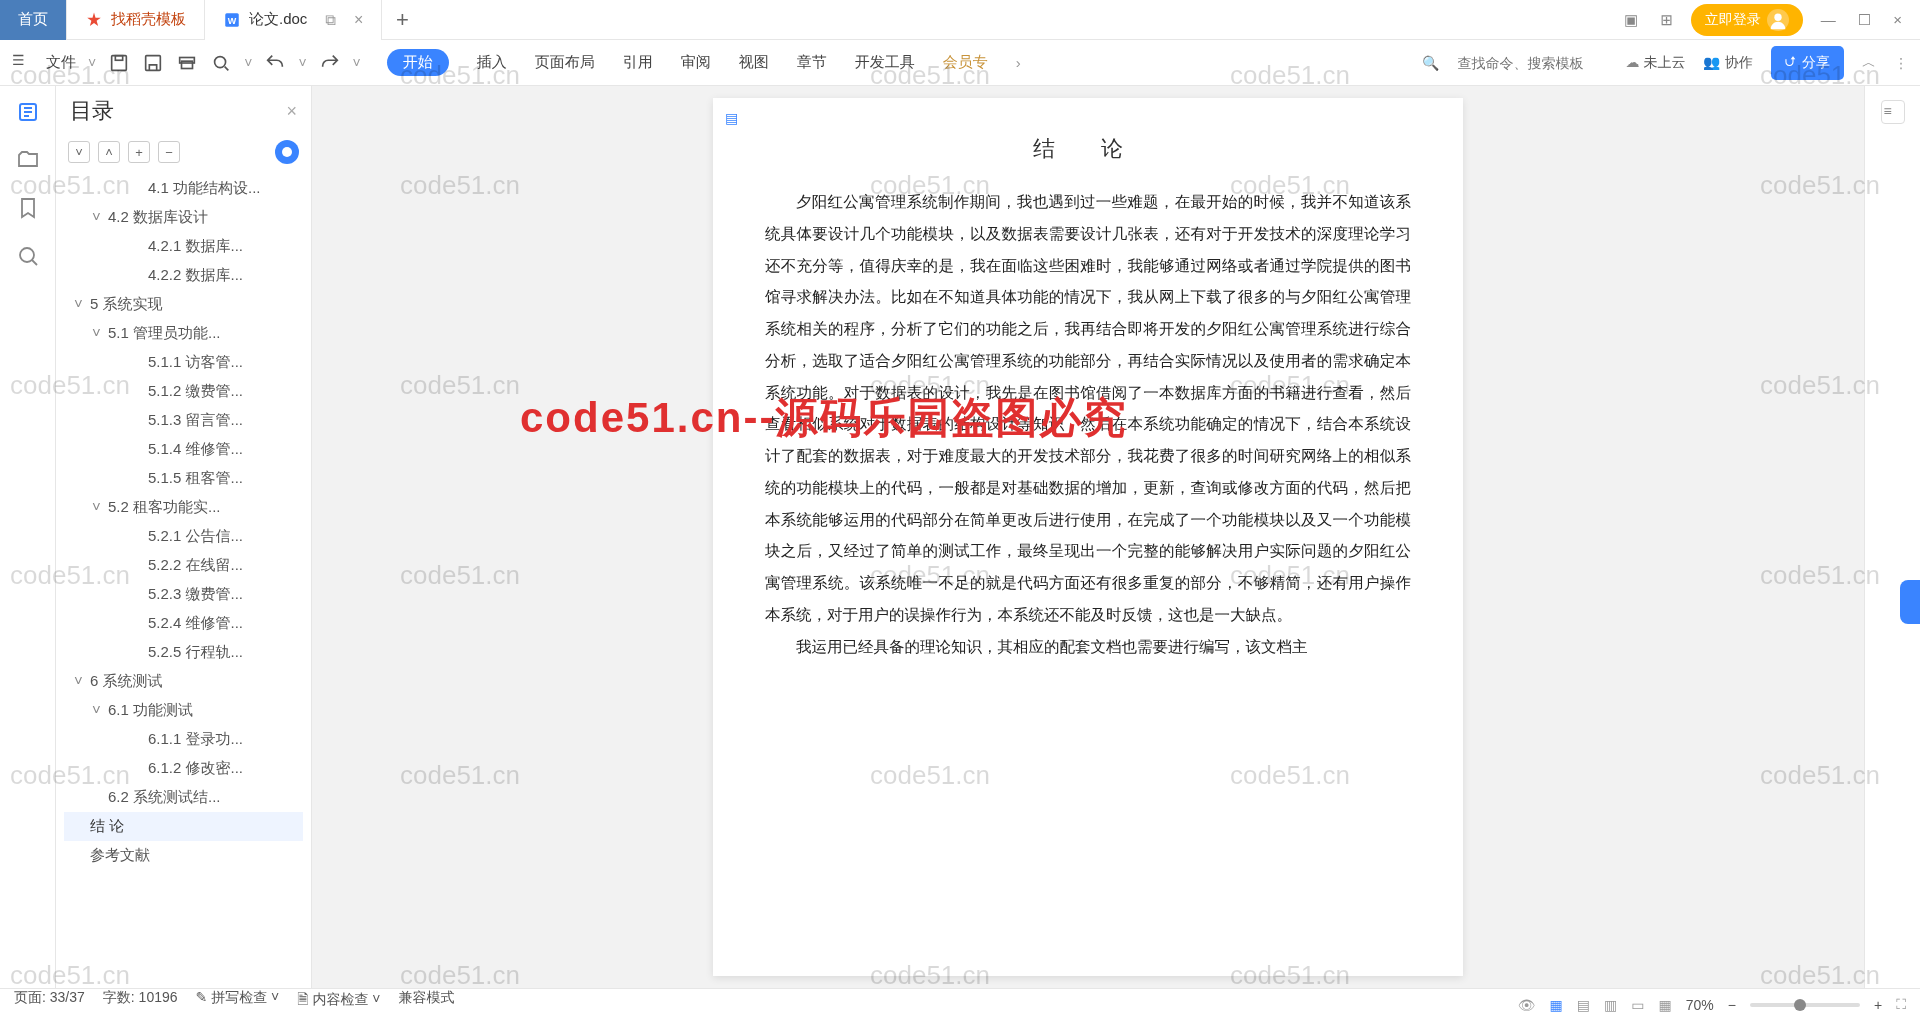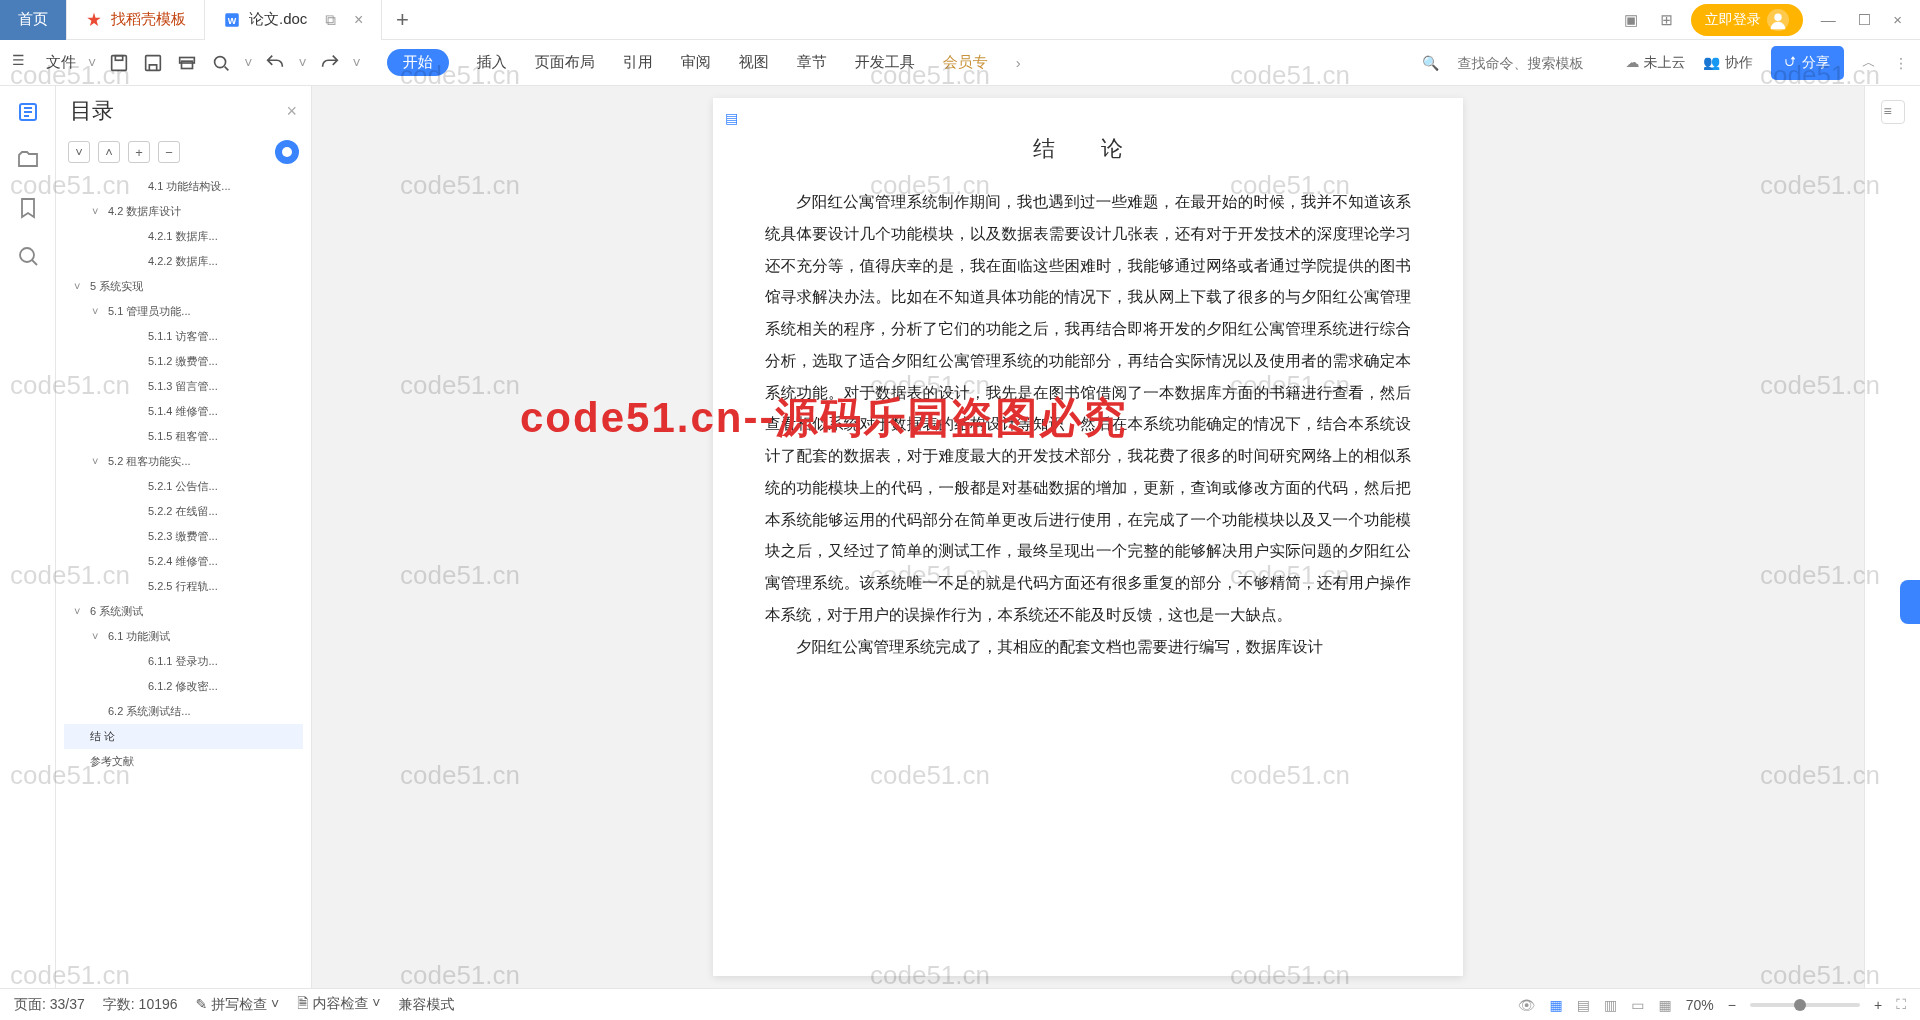--- a/index.html
+++ b/index.html
@@ -30,31 +30,31 @@
 .left-rail{width:56px;border-right:1px solid #e6e6e6;display:flex;flex-direction:column;align-items:center;gap:24px;padding-top:14px}
 .rail-icon{width:24px;height:24px;color:#888}
 .rail-icon.active{color:#3a84ff}
 .toc-panel{width:256px;border-right:1px solid #e6e6e6;display:flex;flex-direction:column;background:#fff}
 .toc-header{display:flex;align-items:center;padding:10px 14px;font-size:22px;font-weight:500;color:#333}
 .toc-header .close{margin-left:auto;color:#aaa;font-size:18px}
 .toc-controls{display:flex;align-items:center;gap:8px;padding:4px 12px 8px}
 .toc-ctrl{width:22px;height:22px;border:1px solid #ccc;border-radius:3px;display:flex;align-items:center;justify-content:center;font-size:13px;color:#666}
 .toc-right-icon{margin-left:auto;width:24px;height:24px;border-radius:50%;background:#3a84ff;display:flex;align-items:center;justify-content:center}
 .toc-list{flex:1;overflow:auto;padding:2px 8px 8px 8px}
-.toc-item{padding:5px 6px;color:#555;cursor:pointer;white-space:nowrap;overflow:hidden;text-overflow:ellipsis;font-size:11px}
+.toc-item{padding:5px 6px;color:#555;cursor:pointer;white-space:nowrap;overflow:hidden;text-overflow:ellipsis;font-size:15px}
 .toc-item.selected{background:#eef4ff;color:#333}
 .toc-item .chev{color:#888;margin-right:4px;display:inline-block;width:12px}
 .indent-0{padding-left:10px}.indent-1{padding-left:28px}.indent-3{padding-left:68px}
 .doc-area{flex:1;overflow:auto;background:#f2f2f2;display:flex;justify-content:center;position:relative}
 .page{width:750px;background:#fff;box-shadow:0 2px 8px rgba(0,0,0,.1);margin:12px 0;padding:36px 52px;position:relative}
 .page-title{text-align:center;font-size:22px;letter-spacing:20px;margin-bottom:22px}
 .page-text{font-size:15.5px;line-height:2.05;color:#222;text-align:justify;text-indent:2em}
 .doc-corner{position:absolute;left:12px;top:12px;color:#3a84ff}
 .right-rail{width:56px;border-left:1px solid #e6e6e6;display:flex;flex-direction:column;align-items:center;padding-top:14px}
-.status-bar{height:32px;border-top:1px solid #e6e6e6;display:flex;align-items:center;padding:0 14px;font-size:14px;color:#555;gap:18px}
+.status-bar{height:32px;border-top:1px solid #e6e6e6;display:flex;padding:0 14px;font-size:14px;color:#555;gap:18px}
 .status-right{margin-left:auto;display:flex;align-items:center;gap:14px}
 .zoom-track{width:110px;height:4px;background:#ddd;border-radius:2px;position:relative}
 .zoom-thumb{position:absolute;left:40%;top:-4px;width:12px;height:12px;border-radius:50%;background:#888}
 .wm{position:absolute;color:rgba(0,0,0,.15);font-size:26px;pointer-events:none;z-index:5}
 .wm-red{position:absolute;color:#e03030;font-size:42px;font-weight:600;z-index:6;pointer-events:none;letter-spacing:2px}
 .side-tab{position:absolute;right:0;top:580px;width:20px;height:44px;background:#3a84ff;border-radius:8px 0 0 8px;z-index:10}
 svg{width:100%;height:100%}
 </style>
 </head>
 <body>
@@ -218,21 +218,21 @@
         <div class="toc-item indent-0 selected"><span class="chev"></span>结 论</div>
         <div class="toc-item indent-0"><span class="chev"></span>参考文献</div>
       </div>
   </div>
 
   <div class="doc-area">
     <div class="page">
       <span class="doc-corner">▤</span>
       <div class="page-title">结 论</div>
       <div class="page-text">夕阳红公寓管理系统制作期间，我也遇到过一些难题，在最开始的时候，我并不知道该系统具体要设计几个功能模块，以及数据表需要设计几张表，还有对于开发技术的深度理论学习还不充分等，值得庆幸的是，我在面临这些困难时，我能够通过网络或者通过学院提供的图书馆寻求解决办法。比如在不知道具体功能的情况下，我从网上下载了很多的与夕阳红公寓管理系统相关的程序，分析了它们的功能之后，我再结合即将开发的夕阳红公寓管理系统进行综合分析，选取了适合夕阳红公寓管理系统的功能部分，再结合实际情况以及使用者的需求确定本系统功能。对于数据表的设计，我先是在图书馆借阅了一本数据库方面的书籍进行查看，然后查看相似系统对于数据表的结构设计等知识，然后在本系统功能确定的情况下，结合本系统设计了配套的数据表，对于难度最大的开发技术部分，我花费了很多的时间研究网络上的相似系统的功能模块上的代码，一般都是对基础数据的增加，更新，查询或修改方面的代码，然后把本系统能够运用的代码部分在简单更改后进行使用，在完成了一个功能模块以及又一个功能模块之后，又经过了简单的测试工作，最终呈现出一个完整的能够解决用户实际问题的夕阳红公寓管理系统。该系统唯一不足的就是代码方面还有很多重复的部分，不够精简，还有用户操作本系统，对于用户的误操作行为，本系统还不能及时反馈，这也是一大缺点。</div>
-      <div class="page-text">夕阳红公寓管理系统完成了，其相应的配套文档也需要进行编写，数据库设计</div>
+      <div class="page-text">我运用已经具备的理论知识，其相应的配套文档也需要进行编写，该文档主</div>
     </div>
   </div>
 
   <div class="right-rail">
     <span class="rail-icon" style="border:1px solid #ddd;border-radius:4px;padding:2px">≡</span>
   </div>
 </div>
 
 <div class="status-bar">
   <span>页面: 33/37</span>

